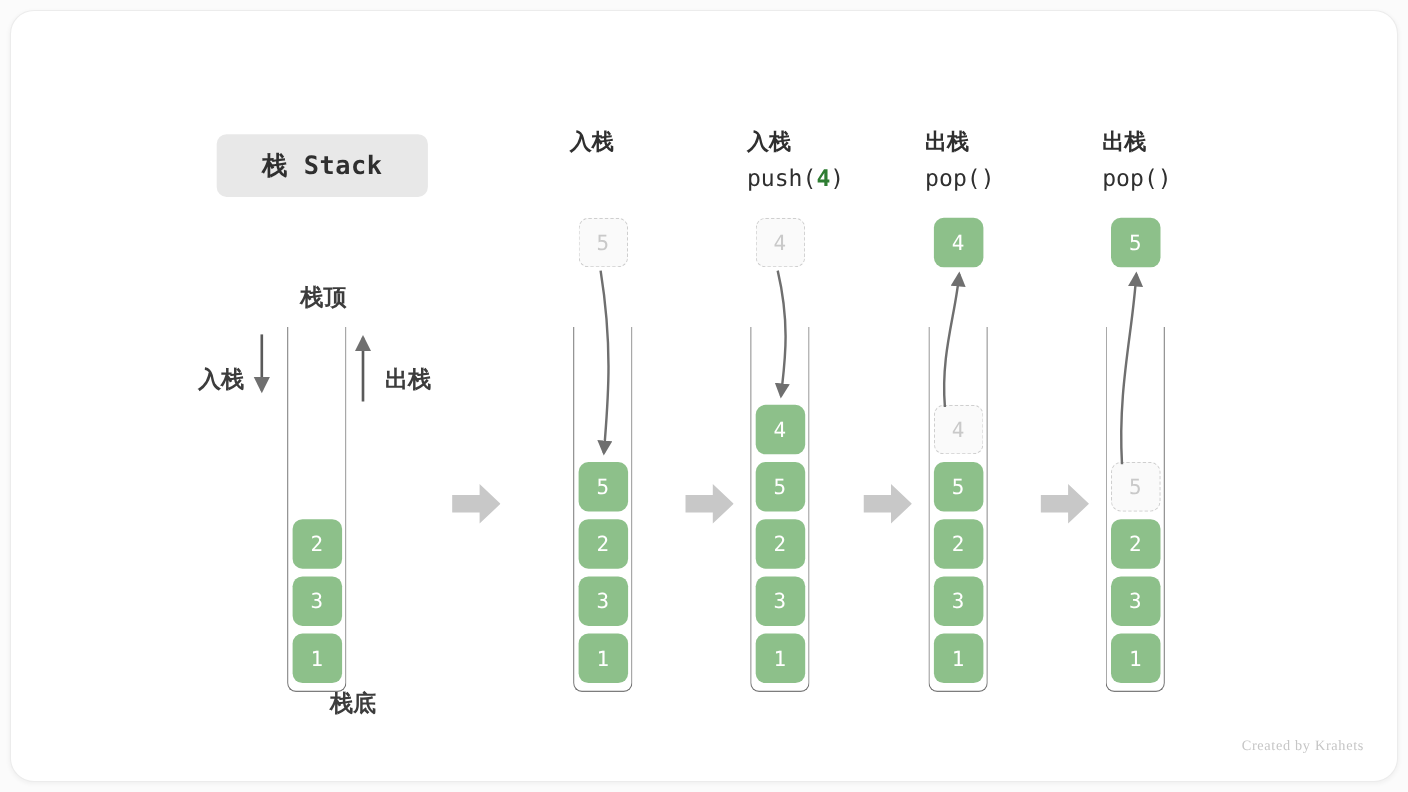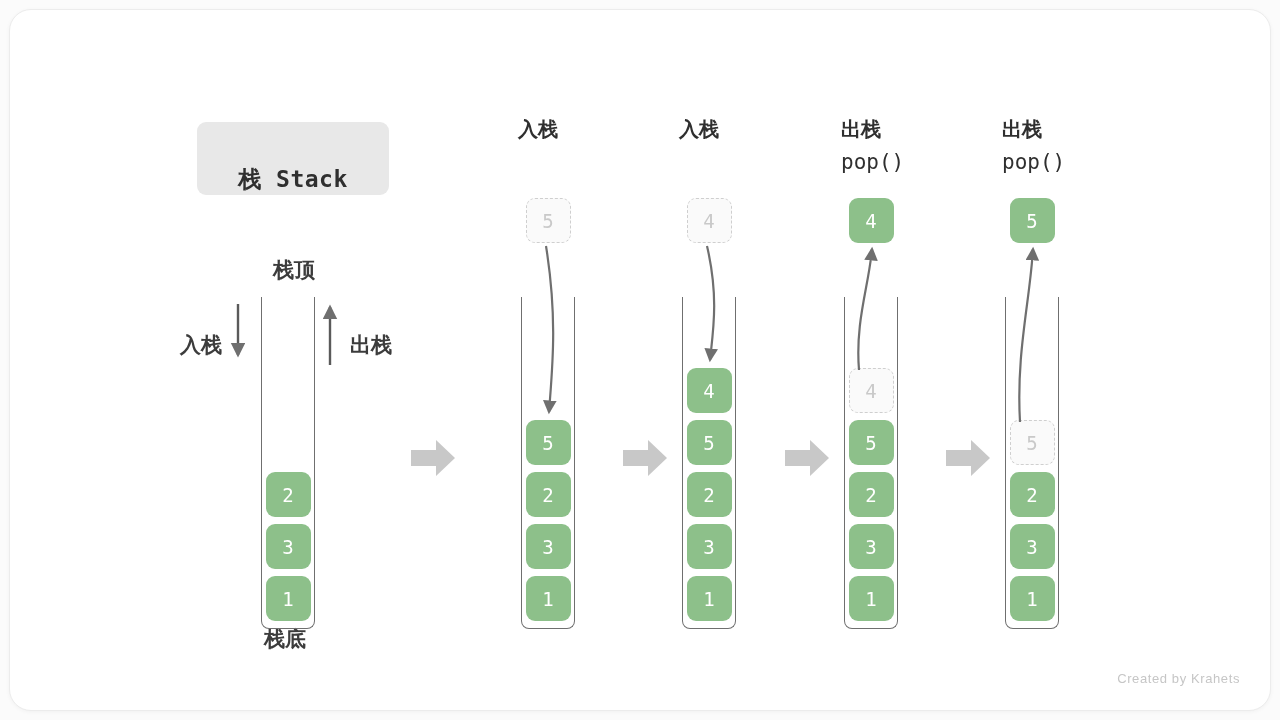--- a/index.html
+++ b/index.html
@@ -35,45 +35,45 @@
     box-sizing: border-box;
     overflow: hidden;
   }
 
   
   #title-chip {
     position: absolute;
     left: 187px;
     top: 112px;
     width: 192px;
-    height: 73px;
+    height: 57px;
     background: #e8e8e8;
     border-radius: 9px;
     display: flex;
-    align-items: flex-end;
+    align-items: center;
     justify-content: center;
     letter-spacing: 0.5px;
   }
   #title-chip .t {
     font-family: "DejaVu Sans Mono", "Liberation Mono", monospace;
     font-size: 23px;
     font-weight: bold;
     color: #2f2f2f;
   }
 
   
   .side-label {
     position: absolute;
     font-size: 21px;
     font-weight: bold;
     color: #3c3c3c;
     white-space: nowrap;
   }
   #label-top   { left: 254px; top: 246px; width: 60px; text-align: center; }
-  #label-bottom{ left: 254px; top: 615px; width: 60px; text-align: left; }
+  #label-bottom{ left: 272px; top: 615px; width: 60px; text-align: right; }
   #label-push  { left: 170px; top: 321px; }
   #label-pop   { left: 340px; top: 321px; }
 
   
   .col-head {
     position: absolute;
     top: 105px;
     width: 170px;
     text-align: left;
     line-height: 1.45;
@@ -147,21 +147,21 @@
     width: 1262px;
     height: 702px;
     pointer-events: none;
   }
 
   
   #watermark {
     position: absolute;
     right: 30px;
     bottom: 24px;
-    font-family: Liberation Sans, sans-serif;
+    font-family: Liberation Serif, serif;
     font-size: 13px;
     color: #c6c6c6;
     letter-spacing: 0.6px;
   }
 </style>
 </head>
 <body>
 
 <div id="canvas">
   <div id="card">
@@ -184,20 +184,21 @@
           <span class="cn-line">入栈</span>
         </div>
         <div class="tube" style="left: 511px; top: 287px; width: 54px; height: 332px;"></div>
         <div class="cell solid" style="left: 515.5px; top: 410px;">5</div>
         <div class="cell solid" style="left: 515.5px; top: 462px;">2</div>
         <div class="cell solid" style="left: 515.5px; top: 514px;">3</div>
         <div class="cell solid" style="left: 515.5px; top: 566px;">1</div>
         <div class="cell ghost" style="left: 515.5px; top: 188px;">5</div>
         <div class="col-head" style="left: 669px;">
           <span class="cn-line">入栈</span>
+          <span class="code-line">push(<span class="arg">4</span>)</span>
         </div>
         <div class="tube" style="left: 672px; top: 287px; width: 54px; height: 332px;"></div>
         <div class="cell solid" style="left: 676.5px; top: 358px;">4</div>
         <div class="cell solid" style="left: 676.5px; top: 410px;">5</div>
         <div class="cell solid" style="left: 676.5px; top: 462px;">2</div>
         <div class="cell solid" style="left: 676.5px; top: 514px;">3</div>
         <div class="cell solid" style="left: 676.5px; top: 566px;">1</div>
         <div class="cell ghost" style="left: 676.5px; top: 188px;">4</div>
         <div class="col-head" style="left: 831px;">
           <span class="cn-line">出栈</span>

